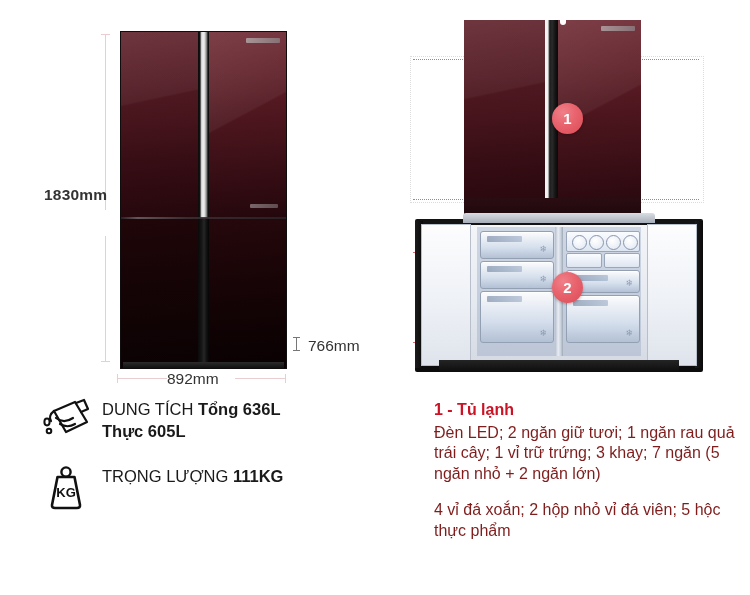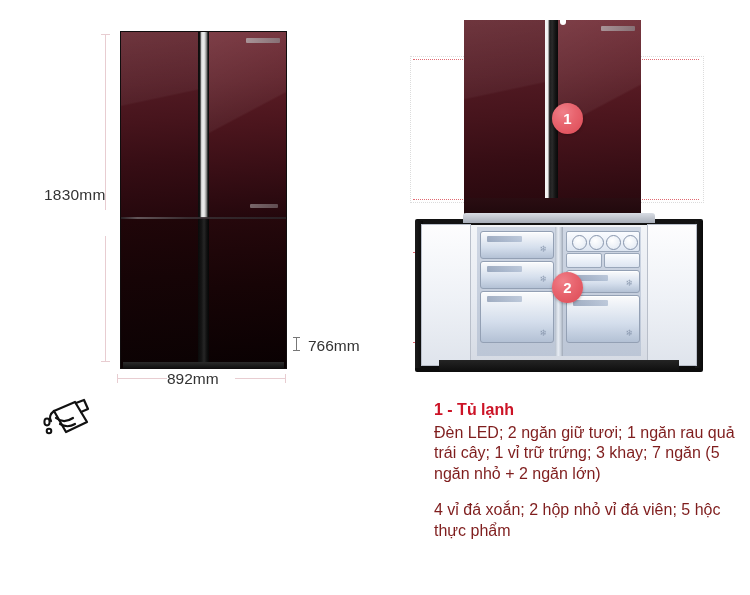--- a/index.html
+++ b/index.html
@@ -21,21 +21,21 @@
     background:#e8cdd1;
   }
   .dim-v .cap{position:absolute;left:-4px;width:9px;height:1px;background:#e8cdd1;}
   .dim-v .cap.top{top:0;}
   .dim-v .cap.bot{bottom:0;}
   .dim-v .gap{
     position:absolute;left:-4px;top:176px;width:10px;height:26px;background:#fff;
   }
   .label-1830{
     position:absolute;left:44px;top:186px;
-    font-size:15.5px;color:#333;letter-spacing:.2px;white-space:nowrap;
+    font-size:15.5px;color:#333;letter-spacing:.2px;white-space:nowrap;font-weight:bold;
   }
 
   
   .dim-h{
     position:absolute;left:117px;top:378px;width:169px;height:1px;background:#e8cdd1;
   }
   .dim-h .cap{position:absolute;top:-4px;width:1px;height:9px;background:#e8cdd1;}
   .dim-h .cap.l{left:0;}
   .dim-h .cap.r{right:0;}
   .dim-h .gap{position:absolute;top:-6px;left:50px;width:68px;height:12px;background:#fff;}
@@ -290,23 +290,37 @@
             <path d="M14 13 L35 4 L47 24 L26 34 Z"></path>
             <path d="M36 5 L44 2 L48 11 L41 14"></path>
             <path d="M16 20 C21 24, 27 24, 33 20"></path>
             <path d="M20 26 C25 29, 30 29, 35 26"></path>
             <path d="M14 13 C10 16, 9 20, 11 23"></path>
           </g>
           <ellipse cx="7" cy="24" rx="2.6" ry="3.4" fill="none" stroke="#111" stroke-width="2"></ellipse>
           <circle cx="9" cy="33" r="2.3" fill="none" stroke="#111" stroke-width="2"></circle>
         </svg>
       </div>
+      <div class="spec-text">
+        <div><span>DUNG TÍCH </span><b>Tổng 636L</b></div>
+        <div><b>Thực 605L</b></div>
+      </div>
     </div>
 
     <div class="spec-row">
+      <div class="spec-icon">
+        <svg width="48" height="46" viewBox="0 0 48 46" aria-hidden="true">
+          <circle cx="24" cy="7" r="4.6" fill="none" stroke="#111" stroke-width="2.4"></circle>
+          <path d="M15.5 12 H32.5 L38 40 Q38.3 43 35 43 H13 Q9.7 43 10 40 Z" fill="none" stroke="#111" stroke-width="2.6" stroke-linejoin="round"></path>
+          <text x="24" y="32" font-family="Liberation Sans, sans-serif" font-size="13" font-weight="bold" fill="#111" text-anchor="middle">KG</text>
+        </svg>
+      </div>
+      <div class="spec-text">
+        <div><span>TRỌNG LƯỢNG </span><b>111KG</b></div>
+      </div>
     </div>
   </div>
 
   <div id="right-panel">
 
     <div class="guide-box"></div>
     <div class="guide-red g1"></div>
     <div class="guide-red g2"></div>
     <div class="guide-red g3"></div>
     <div class="guide-red g4"></div>

